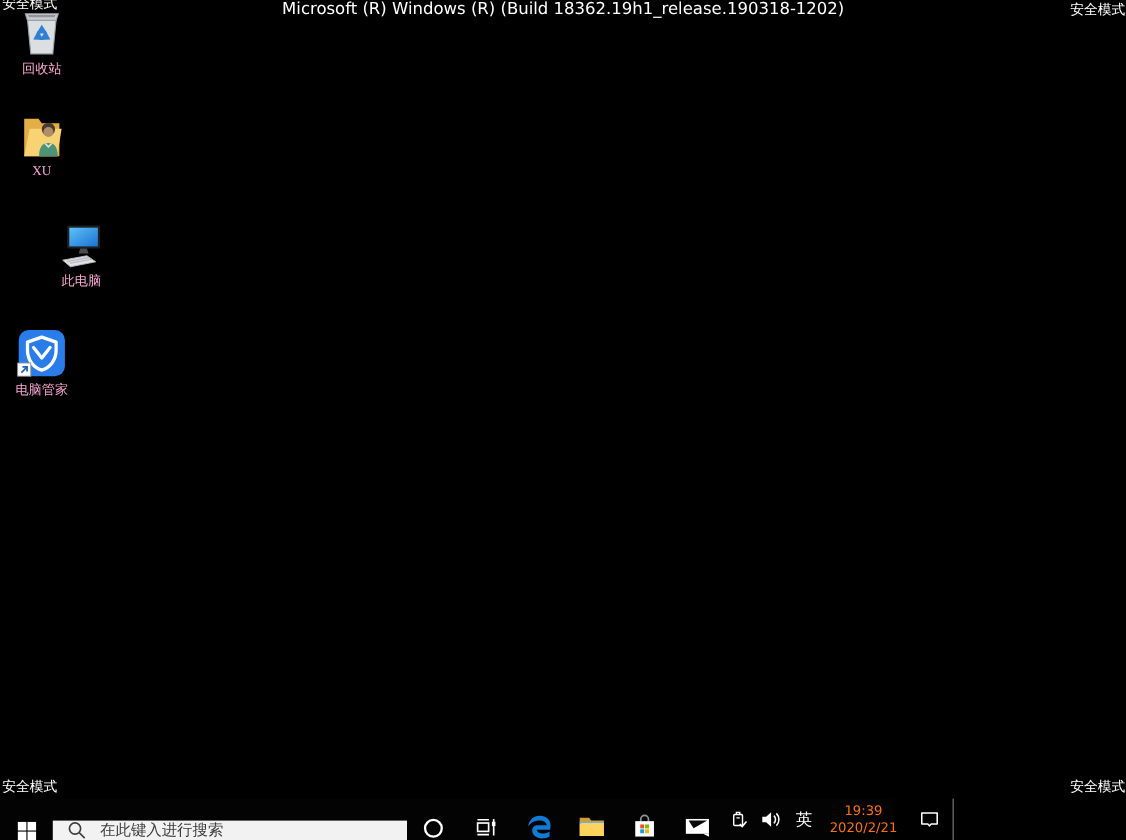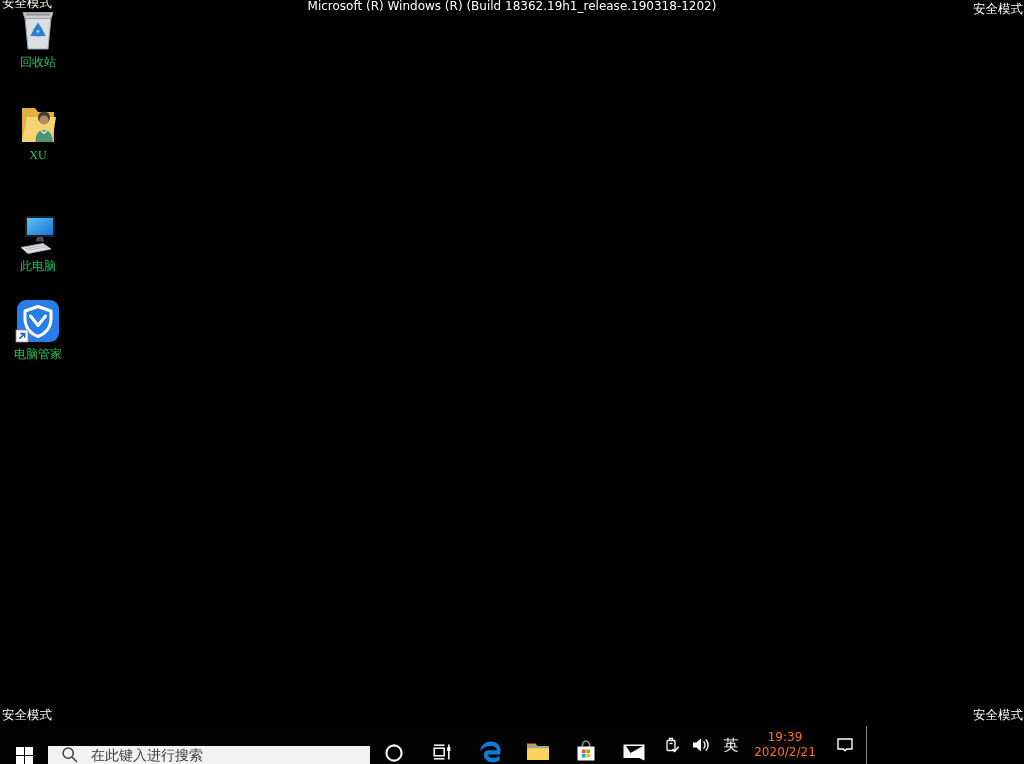--- a/index.html
+++ b/index.html
@@ -8,30 +8,30 @@
     background:#000; font-family:"DejaVu Sans","Liberation Sans",sans-serif;
     -webkit-font-smoothing:antialiased;
   }
   .corner { position:absolute; color:#fff; font-size:12.5px; white-space:nowrap; }
   .c-tl { top:-5px; left:2px; }
   .c-tr { top:1px; right:1px; }
   .c-bl { top:707px; left:2px; }
   .c-br { top:707px; right:1px; }
   .banner {
     position:absolute; top:-1px; left:0; width:100%;
-    text-align:center; color:#fff; font-size:12px;
+    text-align:center; color:#fff; font-size:15px;
   }
   
   .dicon { position:absolute; left:0; width:76px; display:flex; flex-direction:column; align-items:center; cursor:default; }
   .dicon svg { width:48px; height:48px; display:block; }
   .dicon .lbl {
-    margin-top:3px; font-size:12px; color:#22c55e; line-height:13px; text-align:center;
+    margin-top:3px; font-size:12px; color:#f9a8d4; line-height:13px; text-align:center;
     text-shadow:1px 1px 2px #000, 0 0 3px #000;
   }
-  .di-0 { top:5px; } .di-1 { top:98px;font-family:Liberation Serif, serif; } .di-2 { top:209px; } .di-3 { top:297px; }
+  .di-0 { top:5px; } .di-1 { top:98px;font-family:Liberation Serif, serif; } .di-2 { top:198px;margin-left:36px; } .di-3 { top:297px; }
   
   .taskbar {
     position:absolute; left:0; bottom:0; width:812px; height:38px;
     background:#030303; display:flex; align-items:flex-end;
   }
   .tbtn { flex:0 0 48px; display:flex; align-items:center; justify-content:center; }
   .search {
     flex:0 0 322px; background:#f2f2f2; display:flex; align-items:center;
     gap:10px; padding-left:13px; box-sizing:border-box;
   }

